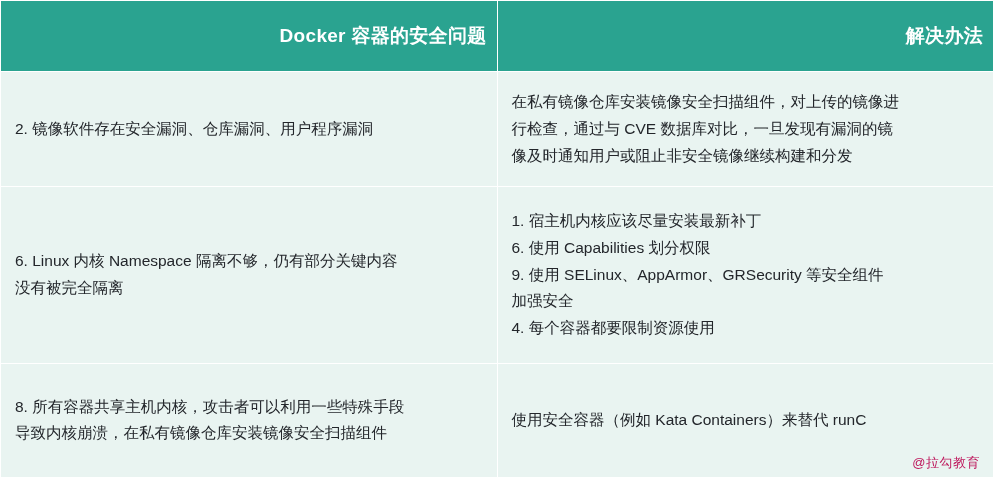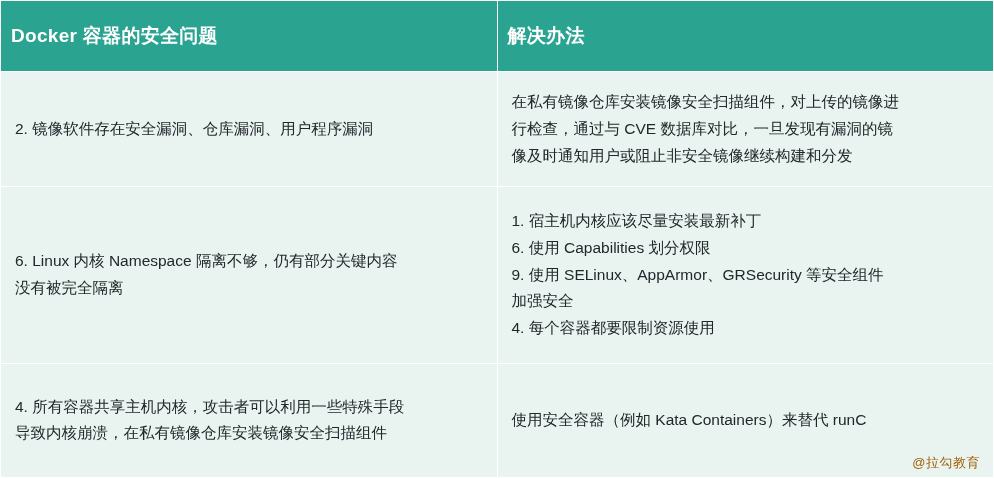--- a/index.html
+++ b/index.html
@@ -28,21 +28,21 @@
   }
   table.sec-table th, table.sec-table td {
     border: 1px solid #ffffff;
     vertical-align: middle;
   }
   thead th {
     background: #2aa390;
     color: #ffffff;
     font-size: 19px;
     font-weight: bold;
-    text-align: left;
+    text-align: right;
     height: 58px;
     padding: 6px 10px;
     letter-spacing: 0.3px;
   }
   tbody td {
     background: #e9f4f1;
     color: #23262b;
     font-size: 15.5px;
     line-height: 1.72;
     padding: 10px 14px;
@@ -56,21 +56,21 @@
   }
   .cell-lines .ln {
     display: block;
     white-space: pre-wrap;
   }
   .watermark {
     position: absolute;
     right: 14px;
     bottom: 6px;
     font-size: 13px;
-    color: #a16207;
+    color: #be185d;
     letter-spacing: 0.5px;
     pointer-events: none;
   }
   .row-1 { height: 66px; }
   .row-2 { height: 100px; }
   .row-3 { height: 142px; }
   .row-4 { height: 100px; }
 </style>
 </head>
 <body>
@@ -111,21 +111,21 @@
             <span class="ln">6. 使用 Capabilities 划分权限</span>
             <span class="ln">9. 使用 SELinux、AppArmor、GRSecurity 等安全组件</span>
             <span class="ln">加强安全</span>
             <span class="ln">4. 每个容器都要限制资源使用</span>
           </span>
         </td>
       </tr>
       <tr class="row-4">
         <td>
           <span class="cell-lines">
-            <span class="ln">4. 所有容器共享主机内核，攻击者可以利用一些特殊手段</span>
+            <span class="ln">8. 所有容器共享主机内核，攻击者可以利用一些特殊手段</span>
             <span class="ln">导致内核崩溃，在私有镜像仓库安装镜像安全扫描组件</span>
           </span>
         </td>
         <td>
           <span class="cell-lines">
             <span class="ln">使用安全容器（例如 Kata Containers）来替代 runC</span>
           </span>
         </td>
       </tr>
     </tbody>

